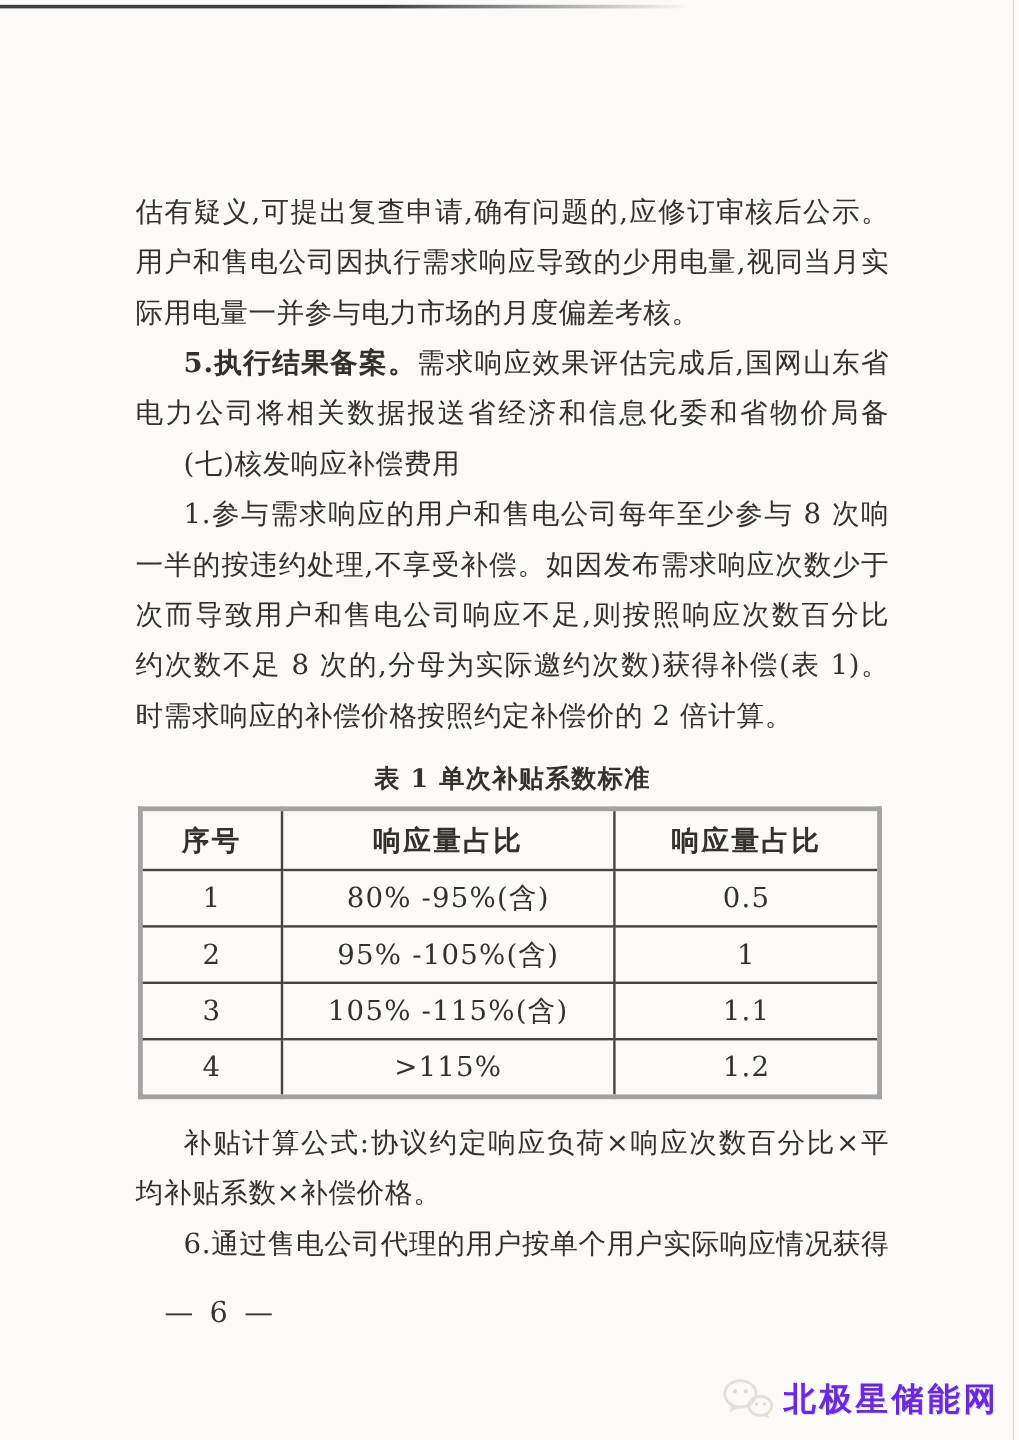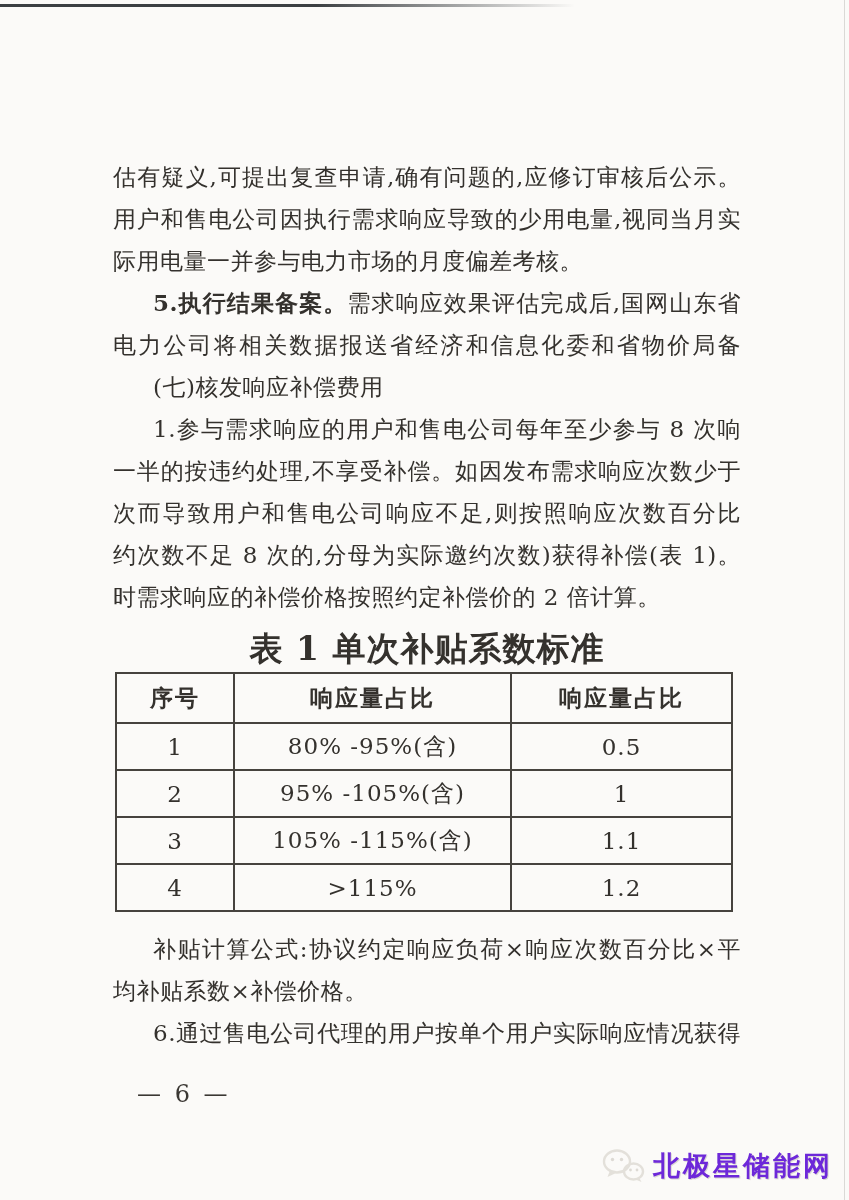--- a/index.html
+++ b/index.html
@@ -37,40 +37,40 @@
     overflow:hidden;
   }
   .line.end { text-align-last:left; }
   .line.indent { padding-left:40px; }
   .line b { font-weight:700; }
   .table-title {
     margin-top:8px;
     height:46px; line-height:46px;
     text-align:center;
     font-weight:700;
-    font-size:33px;
+    font-size:21px;
     letter-spacing:1px;
   }
   table.doc-table {
     border-collapse:collapse;
     margin-left:2px;
     width:616px;
     table-layout:fixed;
   }
   table.doc-table col.c1 { width:118px; }
   table.doc-table col.c2 { width:277px; }
   table.doc-table col.c3 { width:221px; }
   table.doc-table th, table.doc-table td {
     border:2px solid #46433e;
     text-align:center;
     vertical-align:middle;
     font-size:23px;
     padding:0;
   }
-  table.doc-table { border:2px solid #a3a3a3; }
+  table.doc-table { border:4px solid #a3a3a3; }
   table.doc-table th { height:48px; font-weight:700; letter-spacing:2px; }
   table.doc-table td { height:45px; letter-spacing:1px; }
   .after-table { margin-top:16px; }
   .page-number {
     position:absolute; left:137px; top:1080px;
     font-size:24px; letter-spacing:3px; color:#3a3733;
   }
   .watermark {
     position:absolute; right:16px; bottom:16px;
     display:flex; align-items:center; gap:8px;

